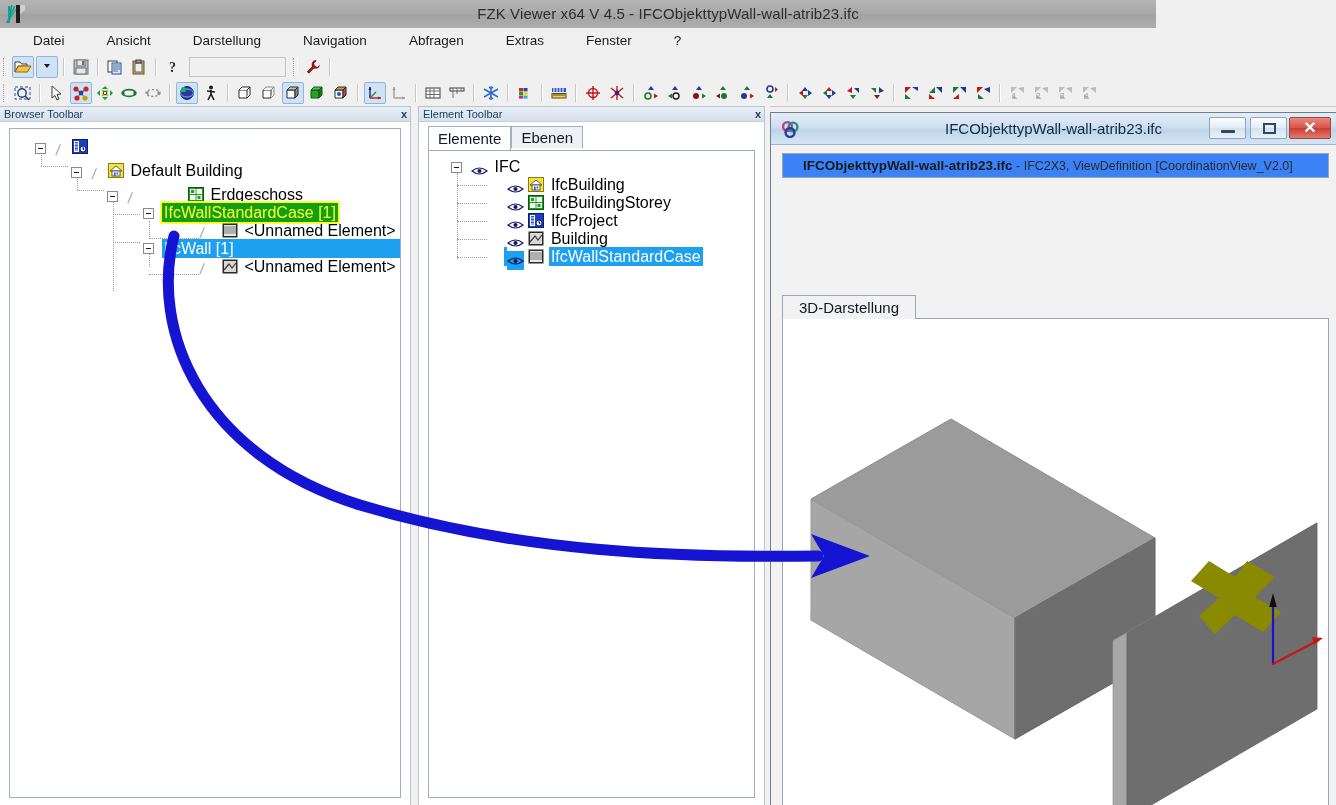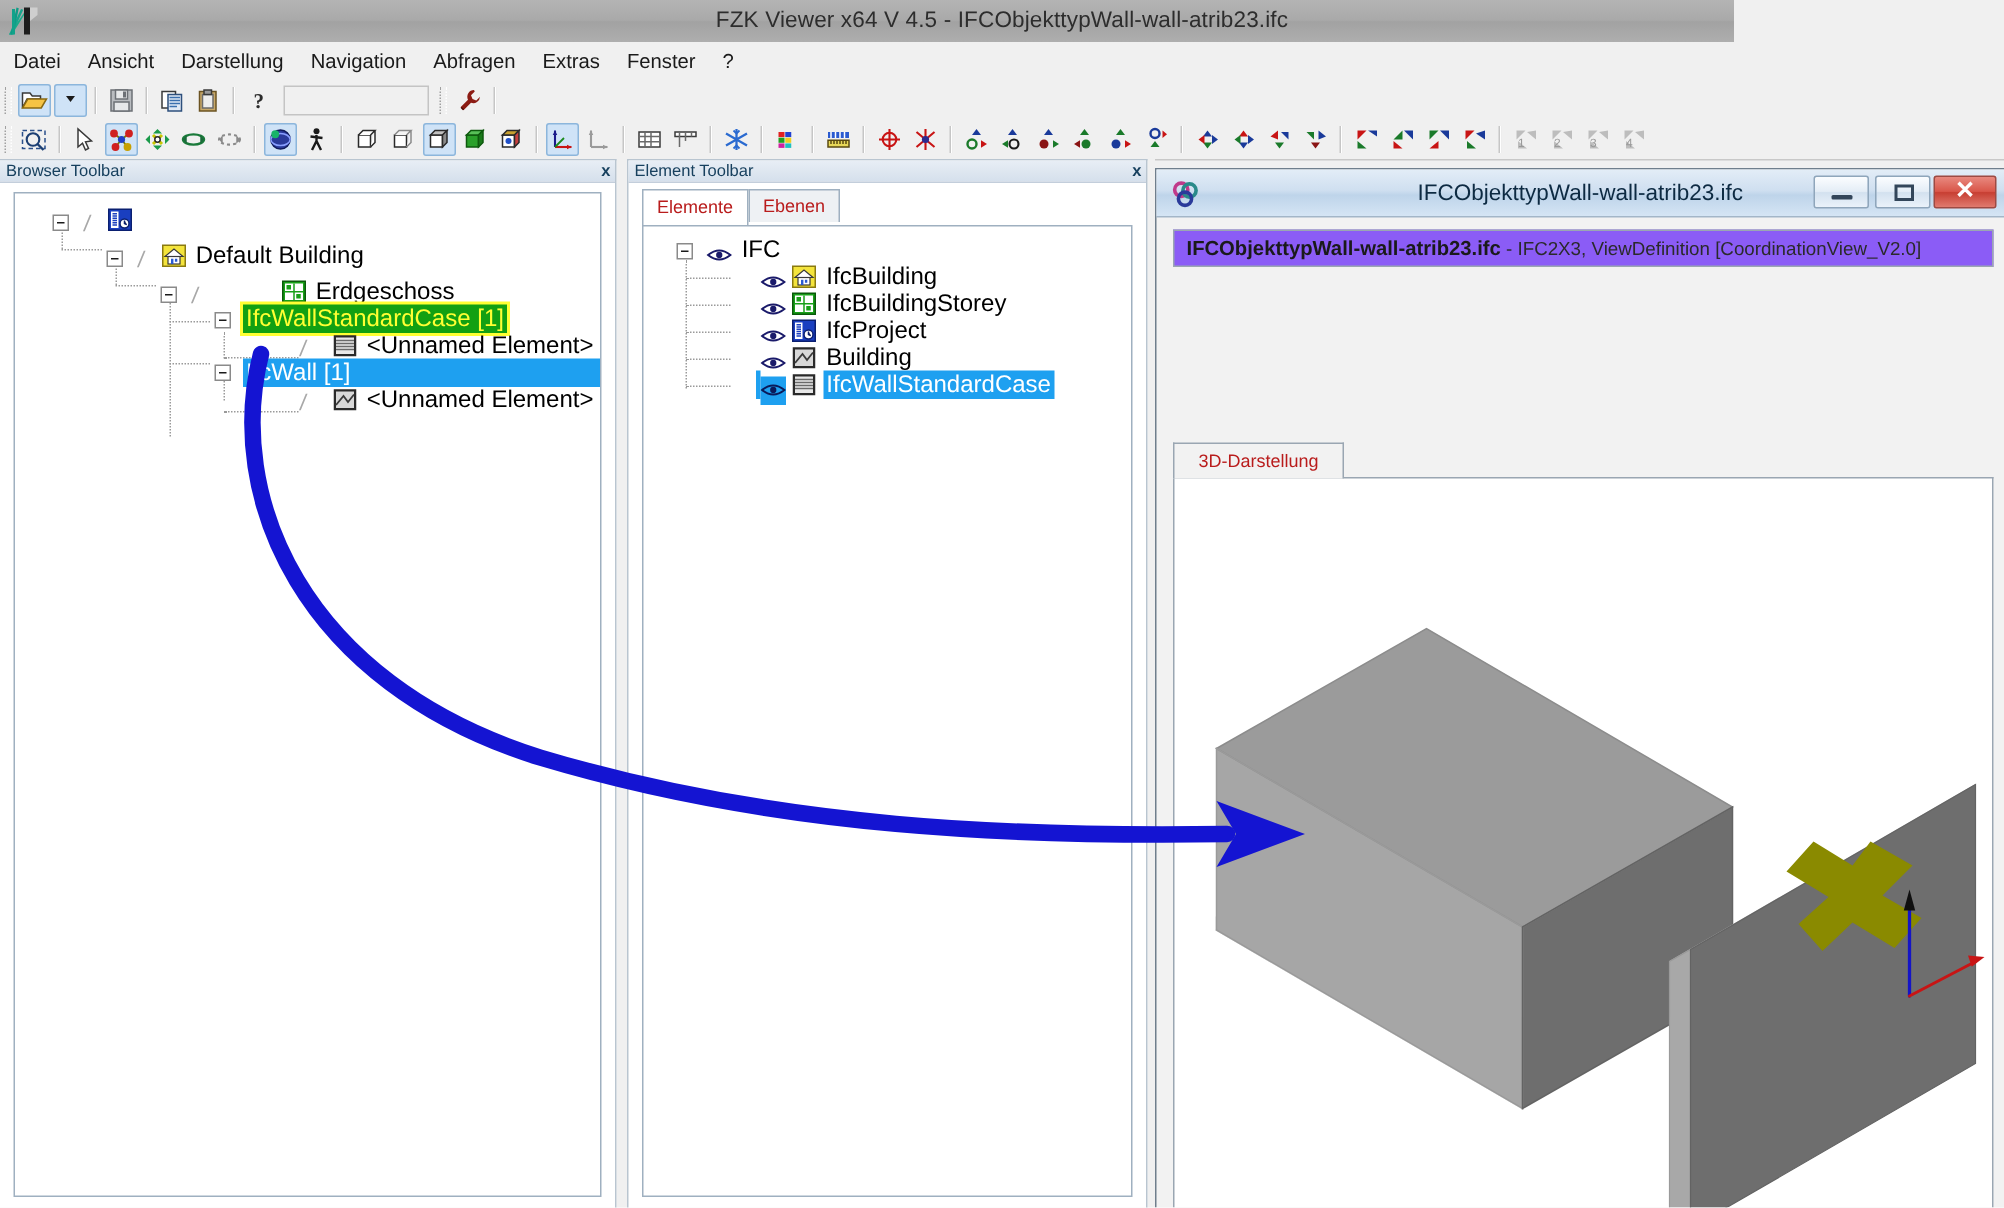--- a/index.html
+++ b/index.html
@@ -34,20 +34,21 @@
   
   .menubar {
     position: absolute; left: 0; top: 28px; width: 1336px; height: 26px;
     background: #f0f0f0;
     border-bottom: 1px solid #dedede;
   }
   .menu-item {
     float: left; height: 26px; line-height: 26px;
     padding: 0 9px; font-size: 13.5px; color: #1a1a1a;
     cursor: default;
+    margin-left: 24px;
   }
 
   
   .toolbar-row {
     position: absolute; left: 0; width: 1336px;
     background: #f0f0f0;
     border-bottom: 1px solid #e2e2e2;
   }
   .tb1 { top: 54px; height: 26px; }
   .tb2 { top: 80px; height: 26px; border-bottom: 1px solid #c8c8c8; }
@@ -138,21 +139,21 @@
     transform: skewX(-8deg);
   }
   .eye { display: inline-block; vertical-align: top; margin-top: 4px; }
 
   
   .tabstrip {
     position: absolute; left: 9px; top: 19px; right: 9px; height: 24px;
   }
   .tab {
     float: left; height: 22px; line-height: 21px;
-    padding: 0 9px; font-size: 12px; color: #b91c1c;
+    padding: 0 9px; font-size: 15px; color: #0f172a;
     border: 1px solid #9fb0c0; border-bottom: none;
     background: #eef1f4;
     box-sizing: border-box;
   }
   .tab.active {
     background: #ffffff; height: 24px; line-height: 23px;
     position: relative; z-index: 3;
   }
 
   
@@ -197,23 +198,23 @@
     border: 2px solid #33465a; box-sizing: border-box;
   }
   .glyph-x {
     position: absolute; left: 0; top: 0; right: 0; bottom: 0;
     line-height: 20px; text-align: center;
     font-size: 16px; font-weight: bold; color: #ffffff;
   }
 
   .info-bar {
     position: absolute; left: 11px; top: 40px; right: 7px; height: 25px;
-    background: #8b5cf6; border: 1px solid #9aa6b2;
+    background: #3b82f6; border: 1px solid #9aa6b2;
     font-size: 13px; color: #1a1a1a; line-height: 23px;
-    padding-left: 8px; box-sizing: border-box;
+    padding-left: 20px; box-sizing: border-box;
     white-space: nowrap; overflow: hidden;
   }
   .info-bar b { font-size: 13.5px; }
   .info-bar .dim { color: #2a2a2a; font-size: 12.5px; }
 
   .child-tabstrip { position: absolute; left: 11px; top: 182px; height: 24px; }
   .view3d {
     position: absolute; left: 11px; top: 205px; right: 7px; bottom: 0px;
     background: #ffffff; border: 1px solid #9aa6b2;
     border-bottom: none; overflow: hidden;

